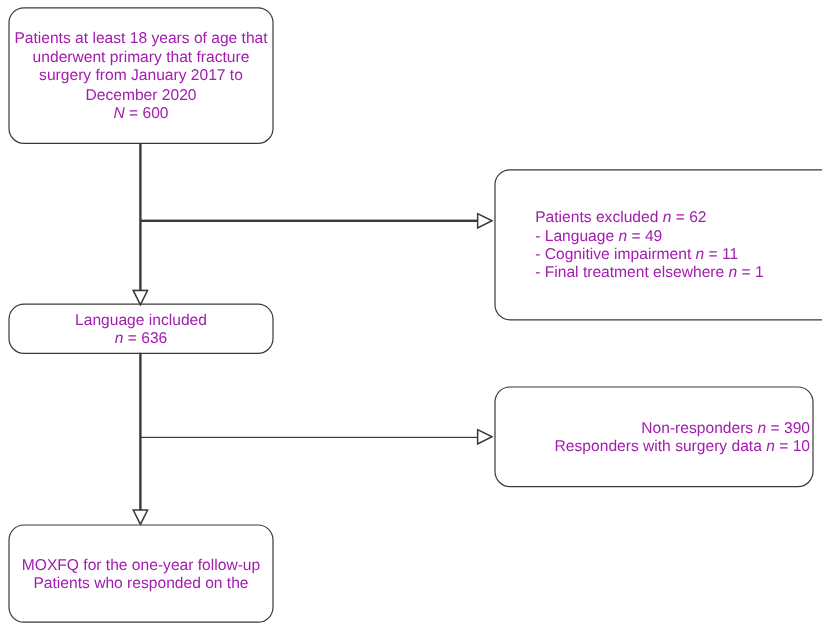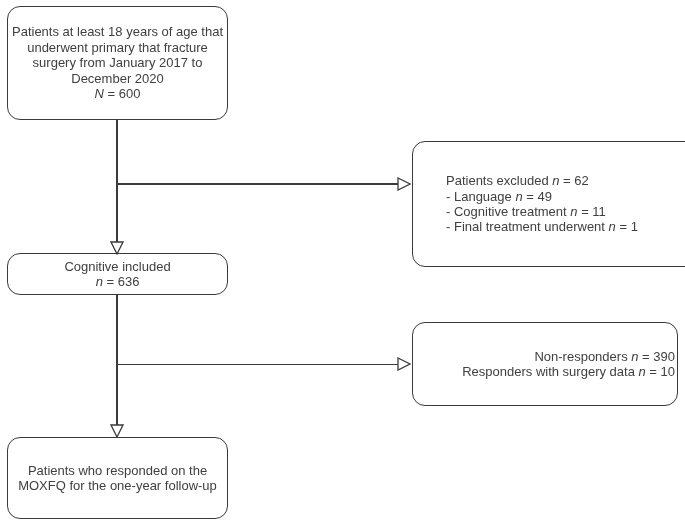--- a/index.html
+++ b/index.html
@@ -1,18 +1,18 @@
 <!DOCTYPE html>
 <html><head>
 <meta charset="utf-8">
 <style>
   html,body { margin:0; padding:0; background:#ffffff; }
   .canvas {
     position:relative; width:685px; height:526px; background:#ffffff;
-    font-family:"Liberation Sans", sans-serif; color:#404040;
+    font-family:"Liberation Sans", sans-serif; color:#a21caf;
     font-size:13px; line-height:15.4px;
   }
   .fbox {
     position:absolute; box-sizing:border-box; background:#ffffff;
     border:1.5px solid #3a3a3a; border-radius:13px;
     display:flex; flex-direction:column; justify-content:center;
   }
   .fbox.center { text-align:center; padding:0 2px; }
   .fbox.leftal { text-align:left; padding-left:33px; padding-right:6px; }
   .ln { white-space:nowrap; }
@@ -30,37 +30,37 @@
     <div class="ln"><span>Patients at least 18 years of age that</span><i></i><span></span></div>
     <div class="ln"><span>underwent primary that fracture</span><i></i><span></span></div>
     <div class="ln"><span>surgery from January 2017 to</span><i></i><span></span></div>
     <div class="ln"><span>December 2020</span><i></i><span></span></div>
     <div class="ln"><span></span><i>N</i><span> = 600</span></div>
   </div>
 
   <div class="fbox leftal" style="left:412px; top:121px; width:292px; height:126px;margin-top:20px;">
     <div class="ln"><span>Patients excluded </span><i>n</i><span> = 62</span></div>
     <div class="ln"><span>- Language </span><i>n</i><span> = 49</span></div>
-    <div class="ln"><span>- Cognitive treatment </span><i>n</i><span> = 11</span></div>
-    <div class="ln"><span>- Final treatment underwent </span><i>n</i><span> = 1</span></div>
+    <div class="ln"><span>- Cognitive impairment </span><i>n</i><span> = 11</span></div>
+    <div class="ln"><span>- Final treatment elsewhere </span><i>n</i><span> = 1</span></div>
   </div>
 
   <div class="fbox center" style="left:7px; top:253px; width:221px; height:42px;">
-    <div class="ln"><span>Cognitive included</span><i></i><span></span></div>
+    <div class="ln"><span>Language included</span><i></i><span></span></div>
     <div class="ln"><span></span><i>n</i><span> = 636</span></div>
   </div>
 
   <div class="fbox center" style="left:412px; top:322px; width:266px; height:84px;text-align:right;">
     <div class="ln"><span>Non-responders </span><i>n</i><span> = 390</span></div>
     <div class="ln"><span>Responders with surgery data </span><i>n</i><span> = 10</span></div>
   </div>
 
   <div class="fbox center" style="left:7px; top:437px; width:221px; height:82px;">
+    <div class="ln"><span>MOXFQ for the one-year follow-up</span><i></i><span></span></div>
     <div class="ln"><span>Patients who responded on the</span><i></i><span></span></div>
-    <div class="ln"><span>MOXFQ for the one-year follow-up</span><i></i><span></span></div>
   </div>
 
   <div class="connector" style="left:116px; top:120px; width:1.5px; height:122px;"></div>
   <div class="connector" style="left:117px; top:183px; width:281px; height:1.5px;"></div>
   <div class="connector" style="left:116px; top:294px; width:1.5px; height:131px;"></div>
   <div class="connector" style="left:117px; top:363.5px; width:281px; height:1.5px;"></div>
 
   <div class="arrow" style="left:110px; top:241px;">
     <svg width="14" height="14" viewBox="0 0 14 14">
         <polygon points="1,1 13,1 7,13" fill="#ffffff" stroke="#3a3a3a" stroke-width="1.3"></polygon>

